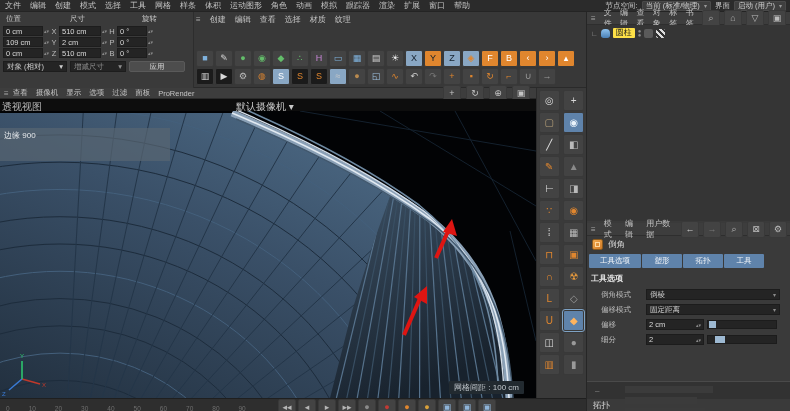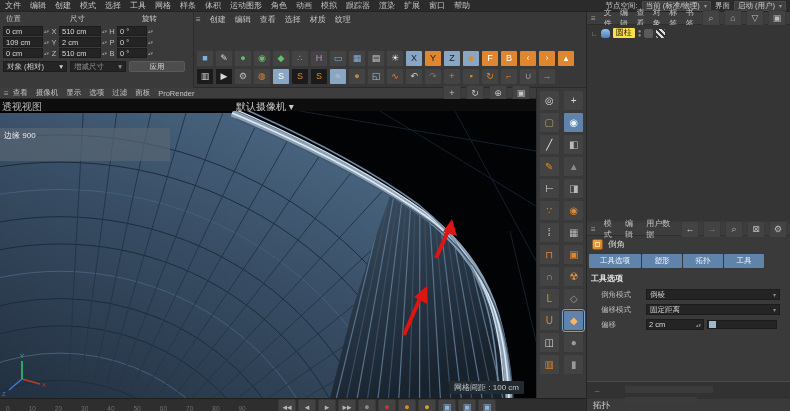--- a/index.html
+++ b/index.html
@@ -505,20 +505,30 @@
       <div class="arow">
         <span class="albl">偏移</span>
         <span class="anum">
           <span>2 cm</span>
             <span class="ud">▴▾</span>
           </span>
         <span class="slider">
             <span class="handle" style="left:1px;"></span>
           </span>
       </div>
+      <div class="arow">
+        <span class="albl">细分</span>
+        <span class="anum">
+          <span>2</span>
+            <span class="ud">▴▾</span>
+          </span>
+        <span class="slider">
+            <span class="handle" style="left:7px;width:10px;"></span>
+          </span>
+      </div>
       <div class="am-divider"></div>
       <div class="am-skel">
         <span class="skel-dash">–</span>
         <div class="skel-bar"></div>
           <div class="skel-bar b2"></div>
           <div class="skel-bar b3"></div>
 
       </div>
       <div class="am-bottom-label">拓扑</div>
     </div>

